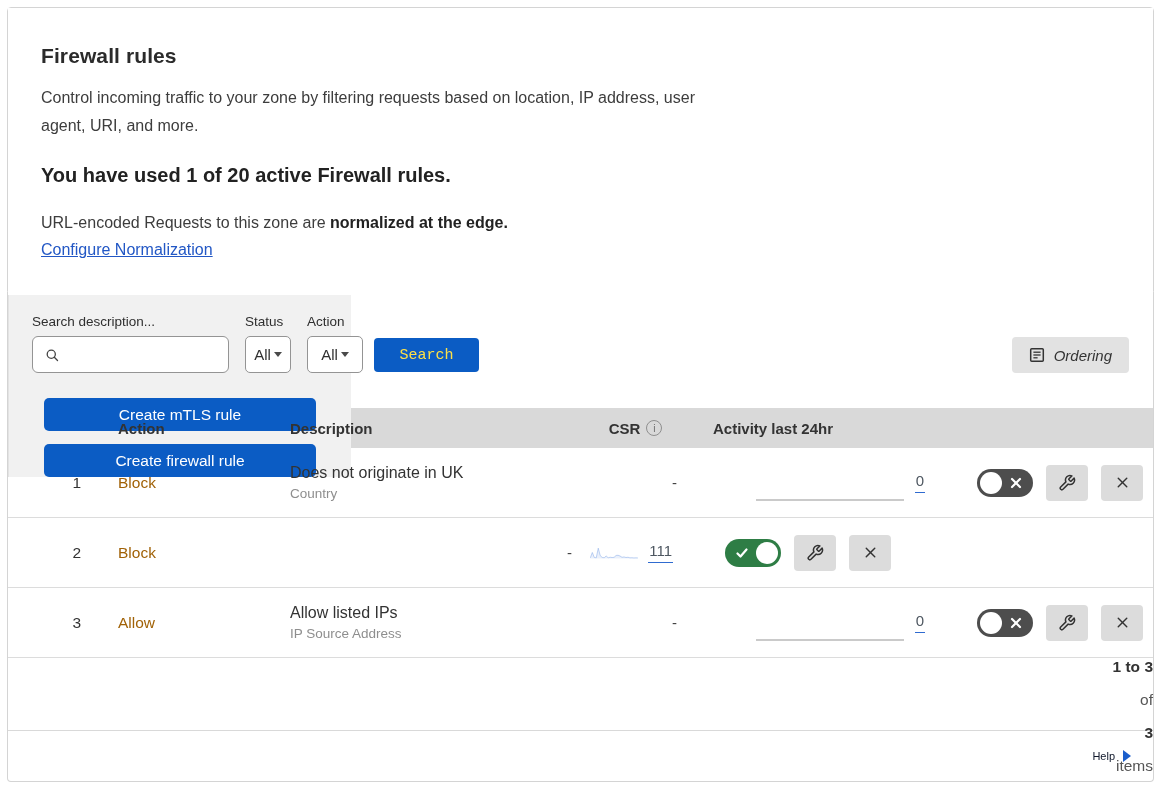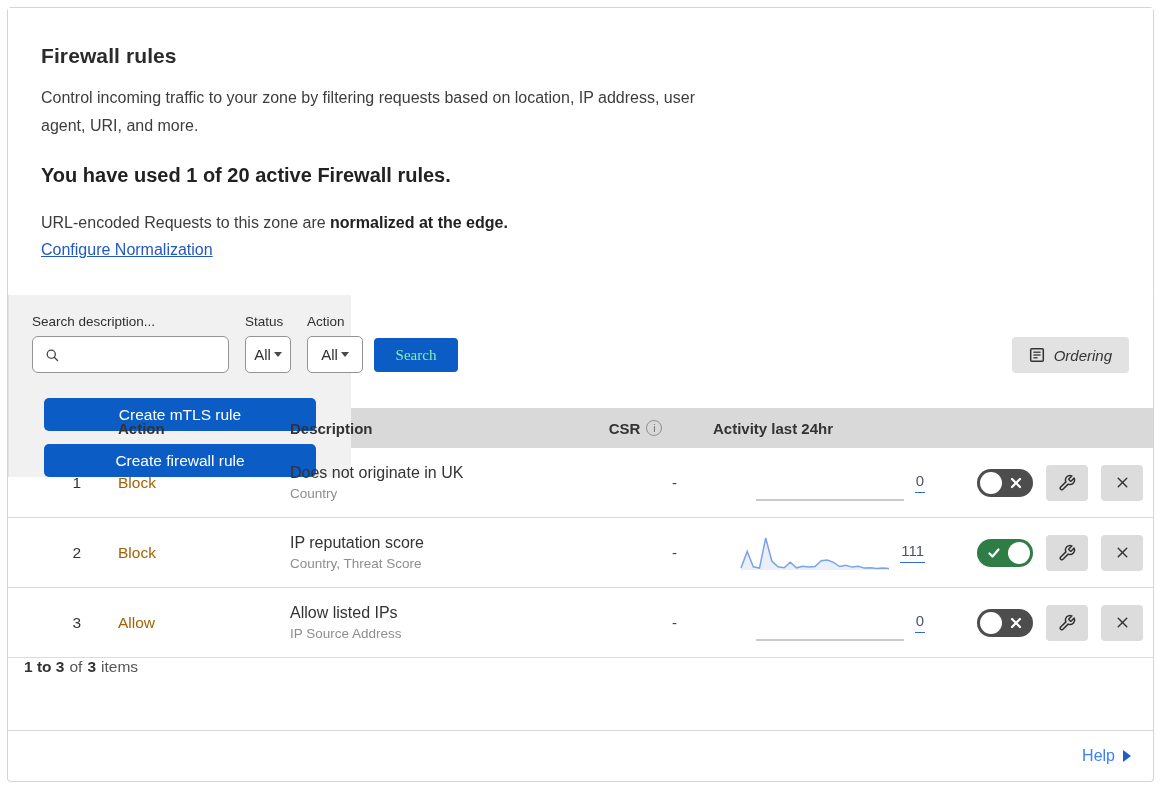--- a/index.html
+++ b/index.html
@@ -29,22 +29,22 @@
   .fgroup { display:flex; flex-direction:column; }
   .flabel { font-size:13.5px; color:#2f2f2f; margin-bottom:7px; }
   .search-box { width:197px; height:37px; border:1px solid #949494; border-radius:6px;
                 display:flex; align-items:center; padding-left:11px; margin-right:16px; background:#fff; }
   .search-box input { border:none; outline:none; flex:1; min-width:0; font-size:15px; font-family:inherit; margin-left:8px; background:transparent; }
   .select { height:37px; border:1px solid #949494; border-radius:5px; background:#fff; cursor:pointer;
             display:flex; align-items:center; justify-content:center; gap:3px; font-size:15px; color:#2f2f2f; padding:0 10px; }
   .sel-status { width:46px; margin-right:16px; }
   .sel-action { width:56px; margin-right:11px; }
   .caret-down { width:0; height:0; border-left:4.5px solid transparent; border-right:4.5px solid transparent; border-top:5px solid #4a4a4a; }
-  .btn-search { width:84px; height:34px; margin-bottom:1px; background:#0b5cc4; color:#86efac; border:none; border-radius:4px;
-                font-size:15px; font-family:Liberation Serif, serif; cursor:pointer; }
+  .btn-search { width:105px; height:34px; margin-bottom:1px; background:#0b5cc4; color:#fde047; border:none; border-radius:4px;
+                font-size:15px; font-family:Liberation Mono, monospace; cursor:pointer; }
   .btn-ordering { height:36px; background:#e2e2e2; border:none; border-radius:4px; padding:0 17px;
                   display:flex; align-items:center; gap:9px; font-size:15px; color:#333; font-family:inherit; cursor:pointer;font-style:italic; }
 
   
   .thead, .trow { display:grid; grid-template-columns:95px 172px 315px 105px 252px 1fr; align-items:center; }
   .thead { background:#d9d9d9; height:40px; font-size:15px; font-weight:700; color:#333; }
   .h-action { grid-column:2; padding-left:15px; }
   .h-desc { grid-column:3; padding-left:15px; }
   .h-csr { grid-column:4; display:flex; justify-content:center; align-items:center; gap:6px; padding-right:14px; }
   .h-activity { grid-column:5; padding-left:18px; }
@@ -71,25 +71,25 @@
   .tglyph { position:absolute; top:8px; }
   .tglyph.check { left:11px; display:none; }
   .tglyph.cross { right:11px; display:none; }
   .toggle.on  .tglyph.check { display:block; }
   .toggle.off .tglyph.cross { display:block; }
 
   .icon-btn { width:42px; height:36px; background:#dcdcdc; border:none; border-radius:4px; cursor:pointer;
               display:flex; align-items:center; justify-content:center; flex:none; }
 
   
-  .items-row { height:72px; display:flex; align-items:flex-start; padding-left:16px; font-size:15.5px; color:#555; gap:5px; }
+  .items-row { height:72px; display:flex; align-items:flex-end; padding-left:16px; font-size:15.5px; color:#555; gap:15px;flex-direction:column; }
   .items-row b { color:#333; }
   .help-row { height:51px; border-top:1px solid #d9d9d9; display:flex; align-items:center; justify-content:flex-end;
               padding-right:22px; gap:8px; }
-  .help-link { color:#3b82f6; font-size:16px; cursor:pointer; text-decoration:none; }
+  .help-link { color:#0f172a; font-size:11px; cursor:pointer; text-decoration:none; }
   .help-arrow { width:0; height:0; border-top:6px solid transparent; border-bottom:6px solid transparent; border-left:8px solid #1b5ecc; }
 </style>
 </head>
 <body>
 
 <div class="page">
 
   <div class="top-strip">
     <div class="intro-card">
       <div class="intro-title">Firewall rules</div>
@@ -191,24 +191,20 @@
               <line x1="6" y1="6" x2="18" y2="18" stroke="#333" stroke-width="2" stroke-linecap="round"></line>
               <line x1="18" y1="6" x2="6" y2="18" stroke="#333" stroke-width="2" stroke-linecap="round"></line>
             </svg>
         </button>
       </div>
     </div>
 
     <div class="trow">
       <div class="c-num">2</div>
       <div class="c-action">Block</div>
-      <div class="c-desc">
-        <div class="desc-title">IP reputation score</div>
-        <div class="desc-sub">Country, Threat Score</div>
-      </div>
       <div class="c-csr">-</div>
       <div class="c-activity">
         <svg class="spark" width="150" height="40" viewBox="0 0 150 40">
             <polygon points="1,37 1.0,35.1 7.2,18.4 13.3,33.8 19.5,35.1 25.7,5.0 31.8,28.0 38.0,33.8 44.2,34.8 50.3,29.3 56.5,34.8 62.7,33.2 68.8,34.1 75.0,33.5 81.2,27.7 87.3,27.1 93.5,29.3 99.7,33.5 105.8,32.2 112.0,34.1 118.2,33.2 124.3,35.1 130.5,34.8 136.7,35.4 142.8,35.1 149.0,35.4 149,37" fill="rgba(123,163,230,0.16)"></polygon>
             <polyline points="1.0,35.1 7.2,18.4 13.3,33.8 19.5,35.1 25.7,5.0 31.8,28.0 38.0,33.8 44.2,34.8 50.3,29.3 56.5,34.8 62.7,33.2 68.8,34.1 75.0,33.5 81.2,27.7 87.3,27.1 93.5,29.3 99.7,33.5 105.8,32.2 112.0,34.1 118.2,33.2 124.3,35.1 130.5,34.8 136.7,35.4 142.8,35.1 149.0,35.4" fill="none" stroke="#7ba3e6" stroke-width="1.5"></polyline>
           </svg>
         <a class="count-link">111</a>
       </div>
       <div class="c-controls">
         <div class="toggle on">

